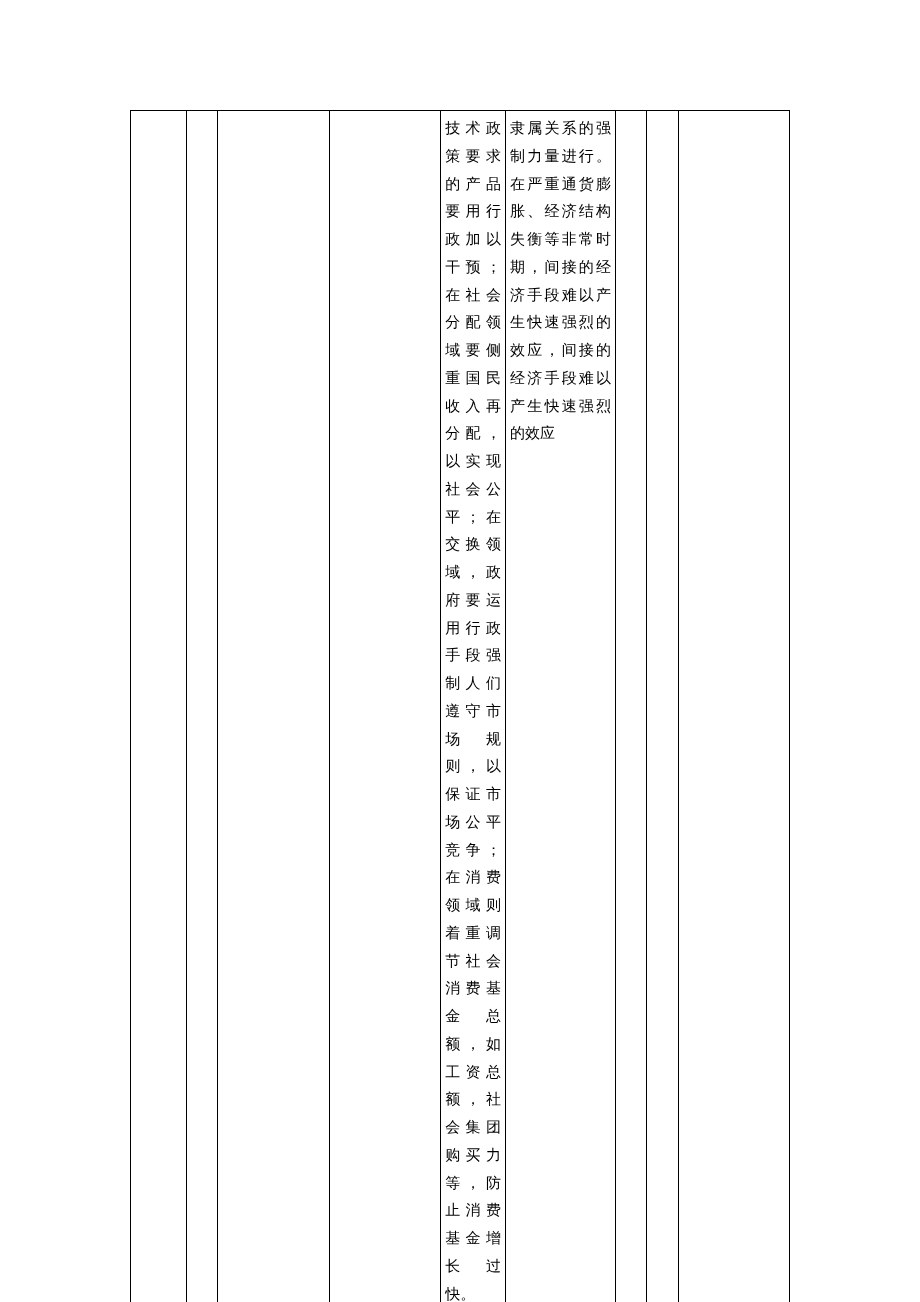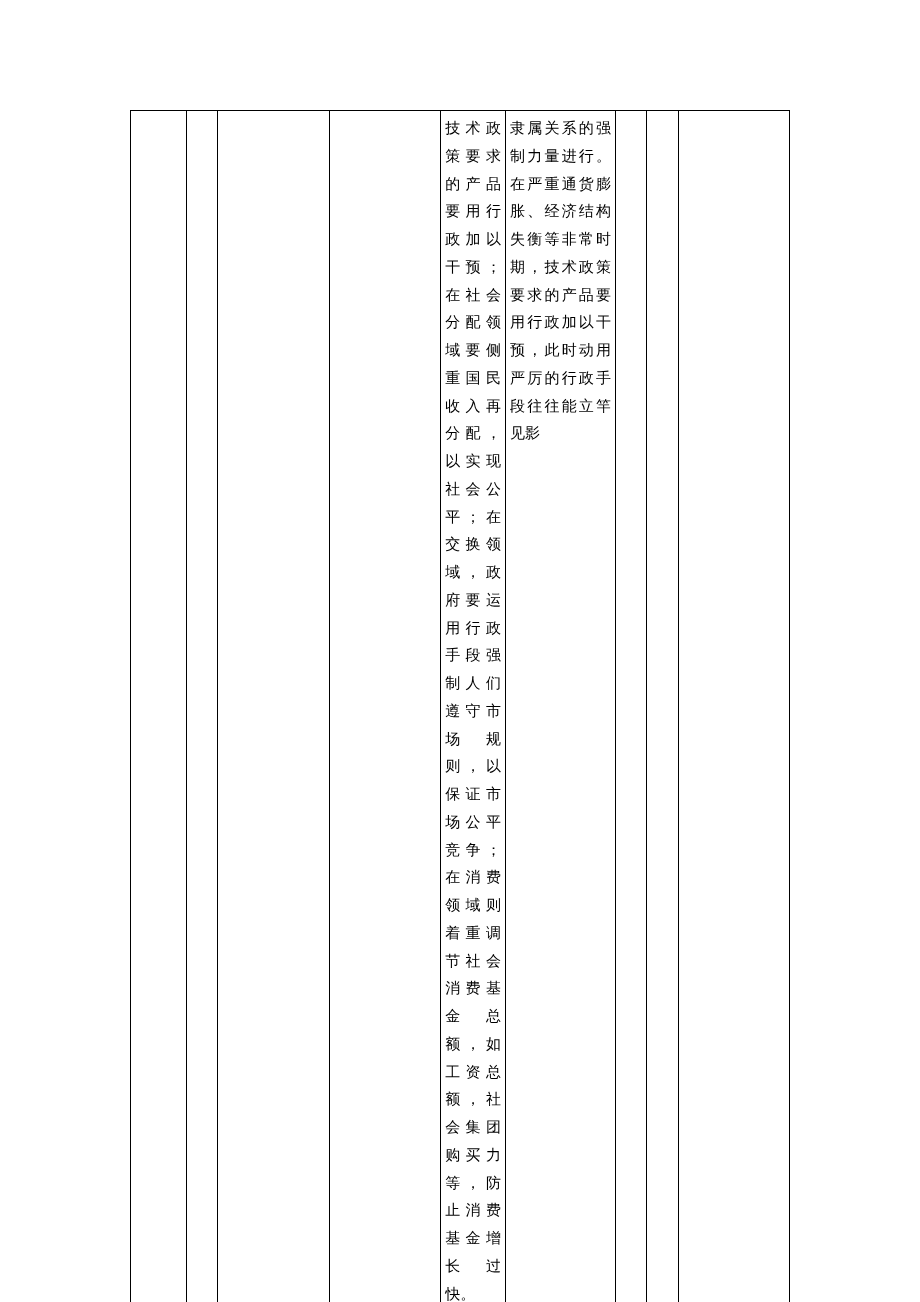--- a/index.html
+++ b/index.html
@@ -46,21 +46,21 @@
       <col style="width:31px">
       <col style="width:110px">
     </colgroup>
     <tbody>
         <tr>
       <td><span></span></td>
       <td><span></span></td>
       <td><span></span></td>
       <td></td>
       <td><span>技术政策要求的产品要用行政加以干预；在社会分配领域要侧重国民收入再分配，以实现社会公平；在交换领域，政府要运用行政手段强制人们遵守市场规则，以保证市场公平竞争；在消费领域则着重调节社会消费基金总额，如工资总额，社会集团购买力等，防止消费基金增长过快。</span></td>
-      <td><span>隶属关系的强制力量进行。在严重通货膨胀、经济结构失衡等非常时期，技术政策要求的产品要用行政加以干预，此时动用严厉的行政手段往往能立竿见影</span></td>
+      <td><span>隶属关系的强制力量进行。在严重通货膨胀、经济结构失衡等非常时期，间接的经济手段难以产生快速强烈的效应，间接的经济手段难以产生快速强烈的效应</span></td>
       <td><span></span></td>
       <td><span></span></td>
       <td><span></span></td>
     </tr>
 
   </tbody>
     </table>
 
 </div>
 

